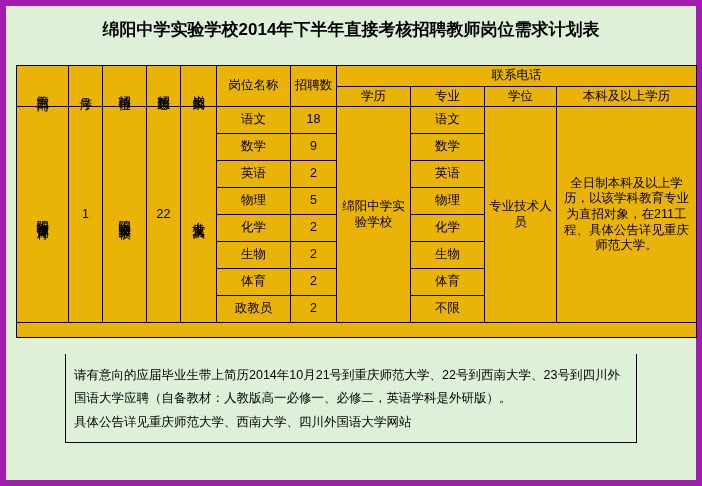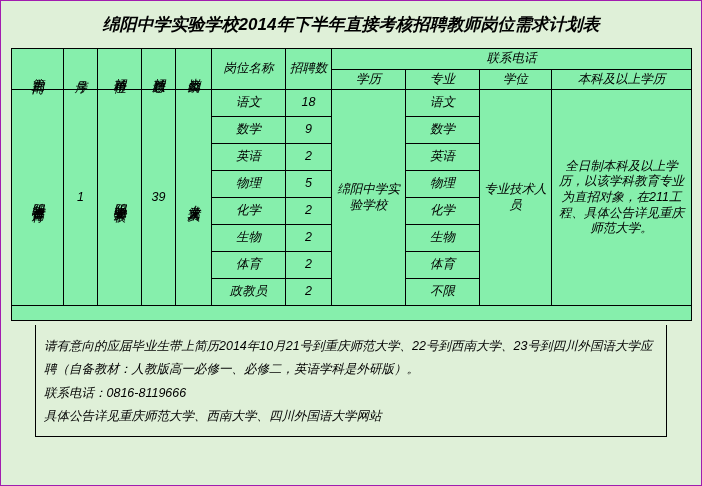--- a/index.html
+++ b/index.html
@@ -11,38 +11,37 @@
     height: 486px;
     background: #dff0d8;
     font-family: "Liberation Sans", sans-serif;
     color: #000;
     overflow: hidden;
   }
   .page {
     width: 702px;
     height: 486px;
     box-sizing: border-box;
-    border: 1px solid #a21caf;
+    border: 6px solid #a21caf;
     background: #dff0d8;
     padding: 8px 10px;
-    font-style: italic;
   }
   .title {
     text-align: center;
     font-size: 17px;
     font-weight: bold;
     letter-spacing: 0px;
     padding: 4px 0 8px 0;
     color: #000;
   }
   table.main {
     border-collapse: collapse;
     width: 680px;
-    margin: 4px auto;
-    background: #86efac;
+    margin: 16px auto;
+    background: #eab308;
     table-layout: fixed;
   }
   table.main td, table.main th {
     border: 1px solid #000;
     text-align: center;
     vertical-align: middle;
     font-size: 12.5px;
     font-weight: normal;
     padding: 2px 2px;
     line-height: 1.25;
@@ -70,21 +69,21 @@
     line-height: 1.4;
   }
   .school-cell {
     text-align: left;
     padding: 4px 6px;
     line-height: 1.55;
     font-size: 12.5px;
   }
   .notes {
     margin: 0 auto;
-    width: 632px;
+    width: 572px;
     border: 1px solid #000;
     border-top: none;
     box-sizing: border-box;
     padding: 10px 8px 8px 8px;
     font-size: 12.5px;
     line-height: 1.85;
     background: #dff0d8;
   }
   .notes p {
     margin: 0;
@@ -147,21 +146,21 @@
       </tr>
 
       <tr class="rowtall">
         <td rowspan="8" class="cell-vert">
           <span class="vert">绵阳市教育体育局</span>
         </td>
         <td rowspan="8">1</td>
         <td rowspan="8" class="cell-vert">
           <span class="vert">绵阳中学实验学校</span>
         </td>
-        <td rowspan="8">39</td>
+        <td rowspan="8">22</td>
         <td rowspan="8" class="cell-vert">
           <span class="vert">专业技术人员</span>
         </td>
         <td>语文</td>
         <td>18</td>
         <td rowspan="8" class="grade-cell">绵阳中学实验学校</td>
         <td>语文</td>
         <td rowspan="8" class="grade-cell">专业技术人员</td>
         <td rowspan="8" class="school-cell">全日制本科及以上学历，以该学科教育专业为直招对象，在211工程、具体公告详见重庆师范大学。</td>
       </tr>
@@ -201,17 +200,16 @@
         <td>不限</td>
       </tr>
       <tr class="spacer-row">
         <td colspan="11"></td>
       </tr>
     </tbody>
   </table>
 
   <div class="notes">
     <p>请有意向的应届毕业生带上简历2014年10月21号到重庆师范大学、22号到西南大学、23号到四川外国语大学应聘（自备教材：人教版高一必修一、必修二，英语学科是外研版）。</p>
-    <p>联系电话：0816-8119666</p>
     <p>具体公告详见重庆师范大学、西南大学、四川外国语大学网站</p>
   </div>
 
 </div>
 
 </body></html>

